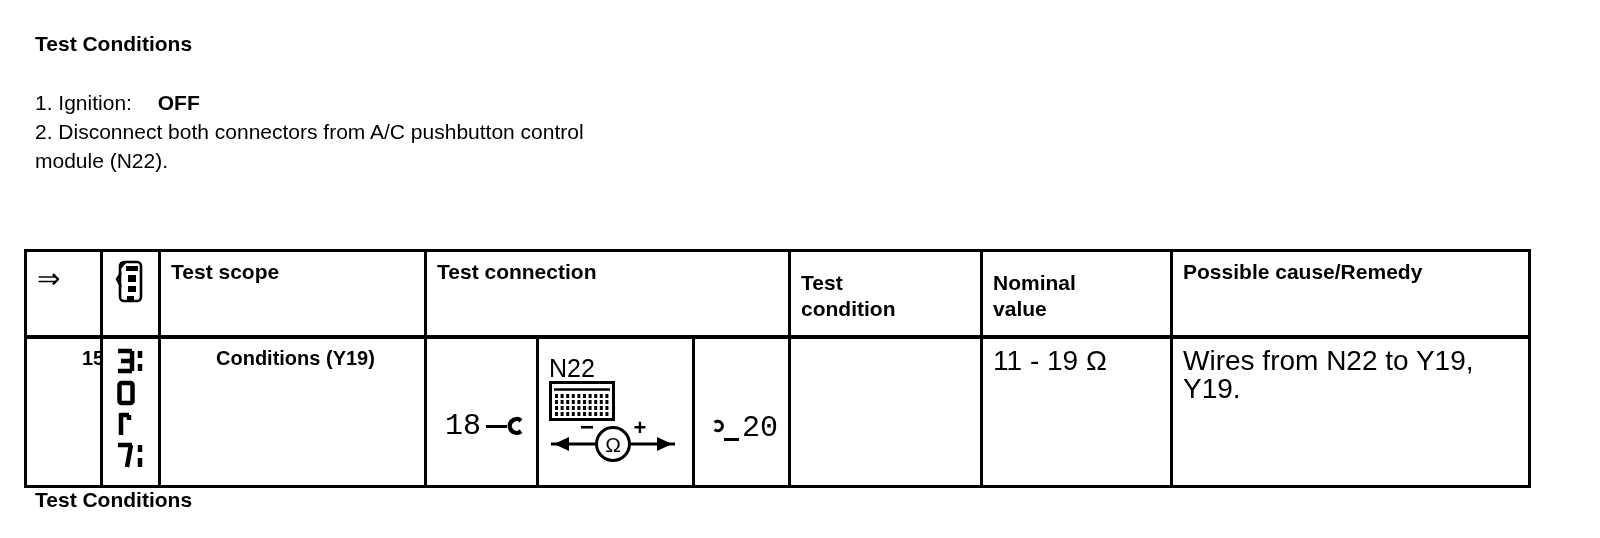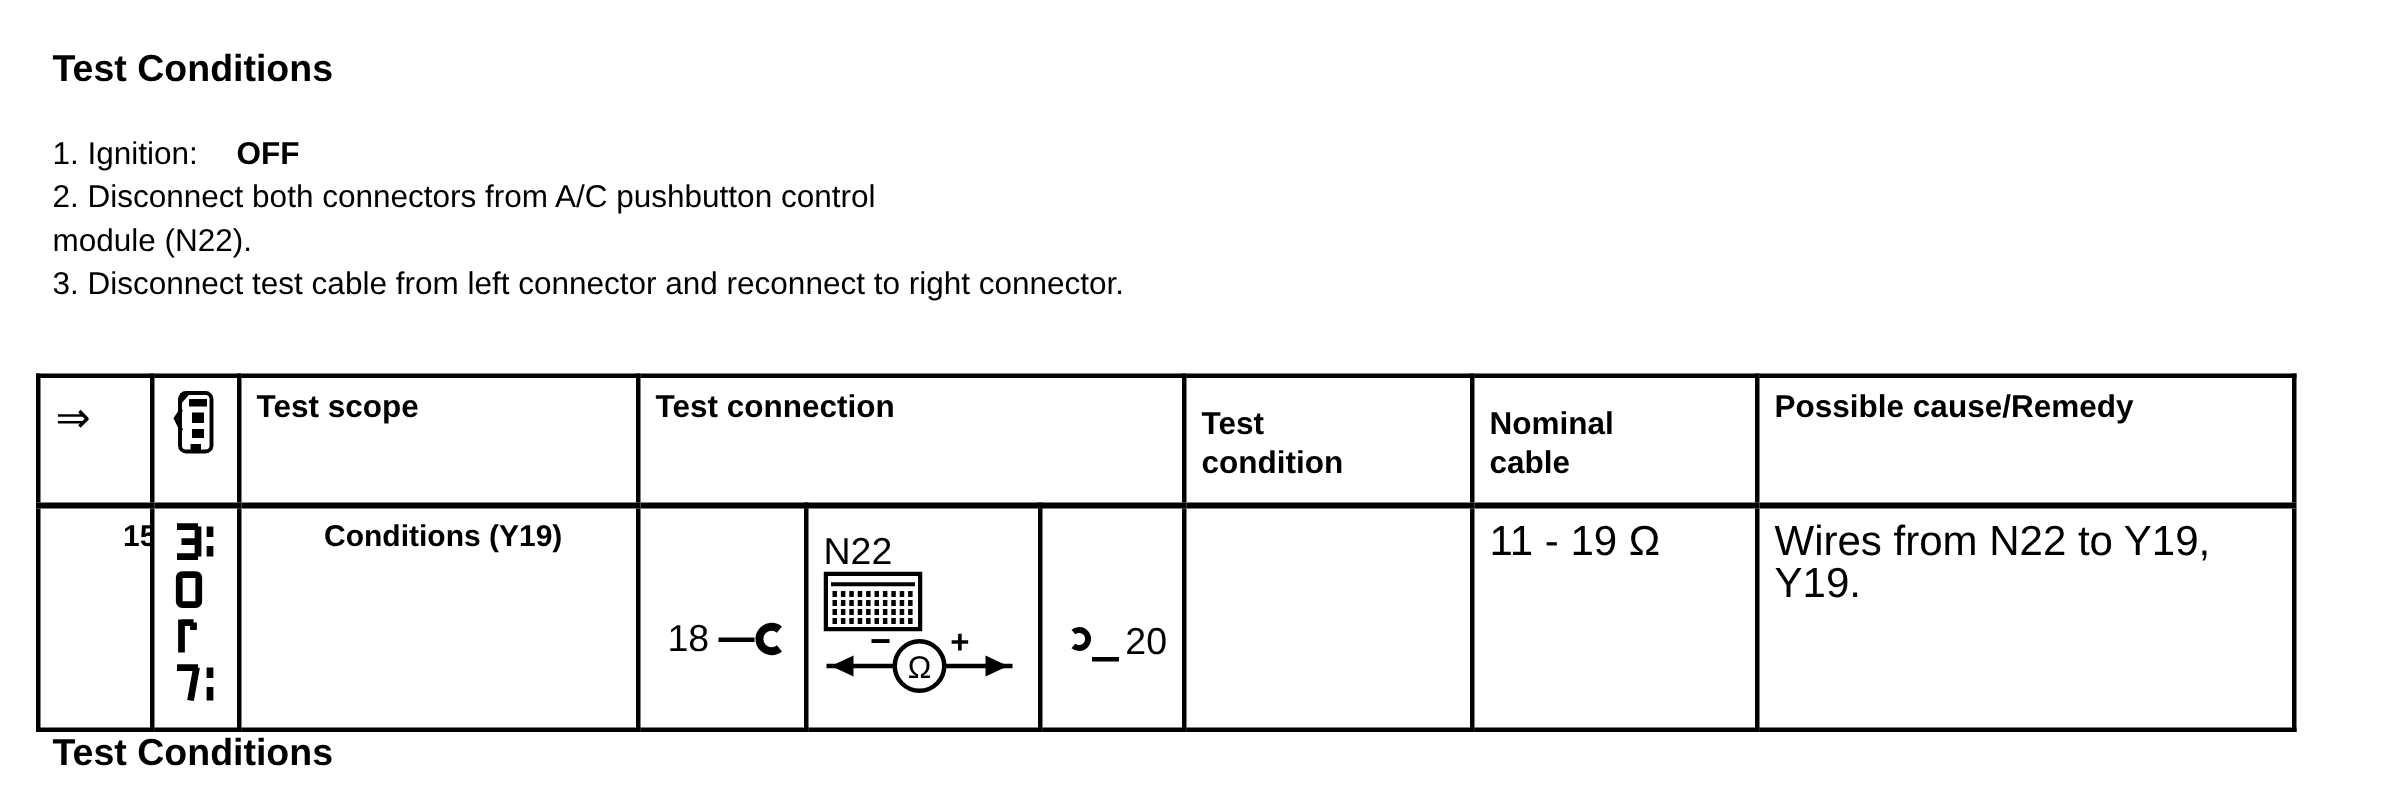--- a/index.html
+++ b/index.html
@@ -1,21 +1,21 @@
 <!DOCTYPE html>
 <html><head>
 <meta charset="utf-8">
 <style>
   html,body{margin:0;padding:0;}
   body{
     width:1600px;height:538px;background:#ffffff;color:#000000;
     font-family:"Liberation Sans", sans-serif;position:relative;overflow:hidden;
   }
   .doc{position:absolute;inset:0;}
-  .heading{position:absolute;left:35px;font-size:25px;font-weight:bold;white-space:nowrap;}
+  .heading{position:absolute;left:35px;font-size:21px;font-weight:bold;white-space:nowrap;}
   .heading.top{top:32px;}
   .heading.bot{top:488px;}
   .steps{position:absolute;left:35px;top:88px;font-size:21px;line-height:29px;white-space:nowrap;}
   .step .b{font-weight:bold;margin-left:20px;}
 
   table.ttable{
     position:absolute;left:24px;top:249px;width:1504px;
     border-collapse:collapse;table-layout:fixed;background:#ffffff;
   }
   table.ttable td{border:3px solid #000000;vertical-align:top;padding:0;overflow:hidden;}
@@ -23,38 +23,37 @@
   tr.drow td{height:138px;padding:8px 10px 0 10px;}
   .hbold{font-size:21px;font-weight:bold;line-height:26px;}
   .wrap-narrow{display:inline-block;max-width:100px;margin-top:11px;}
   .arrow{font-size:28px;line-height:28px;display:inline-block;padding-top:6px;}
   .b20{font-size:20px;font-weight:bold;margin-left:45px;}
   .r20{font-size:28px;line-height:28px;}
   td.iconcell{padding:4px 0 0 10px;}
   td.subcell{padding:0;vertical-align:top;}
   .pinline{display:flex;align-items:center;margin-top:64px;padding-left:8px;}
   .pinline.rightside{padding-left:6px;align-items:flex-end;}
-  .pin{font-size:25px;line-height:25px;}
+  .pin{font-size:30px;line-height:25px;font-family:Liberation Mono, monospace;}
   .wire{display:inline-block;width:26px;height:3px;background:#000000;}
   .gap6{width:6px;display:inline-block;}
   .midstack{display:flex;flex-direction:column;align-items:flex-start;padding-top:8px;}
   .n22{font-size:25px;line-height:26px;}
 </style>
 </head>
 <body>
 
 <div class="doc">
 
   <div class="heading top">Test Conditions</div>
 
   <div class="steps">
     <div class="step"><span>1. Ignition: </span><span class="b">OFF</span></div>
     <div class="step"><span>2. Disconnect both connectors from A/C pushbutton control</span></div>
     <div class="step"><span>module (N22).</span></div>
-    <div class="step"><span>3. Disconnect test cable from left connector and reconnect to right connector.</span></div>
   </div>
 
   <table class="ttable">
     <colgroup>
       <col style="width:76px">
         <col style="width:58px">
         <col style="width:266px">
       <col style="width:112px">
         <col style="width:156px">
         <col style="width:96px">
@@ -81,21 +80,21 @@
       <td>
         <span class="hbold">Test scope</span>
       </td>
       <td colspan="3">
         <span class="hbold">Test connection</span>
       </td>
       <td>
         <span class="hbold wrap-narrow">Test condition</span>
       </td>
       <td>
-        <span class="hbold wrap-narrow">Nominal cable</span>
+        <span class="hbold wrap-narrow">Nominal value</span>
       </td>
       <td>
         <span class="hbold">Possible cause/Remedy</span>
       </td>
     </tr>
 
     <tr class="drow">
       <td>
         <span class="b20">15.0</span>
       </td>

